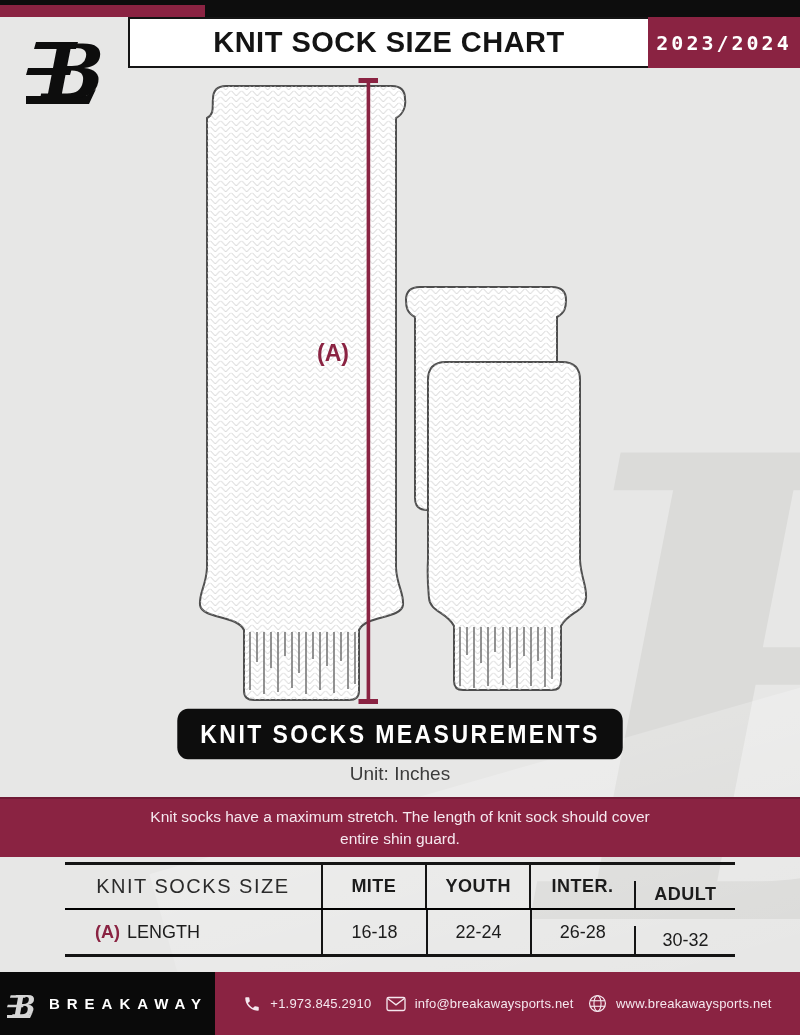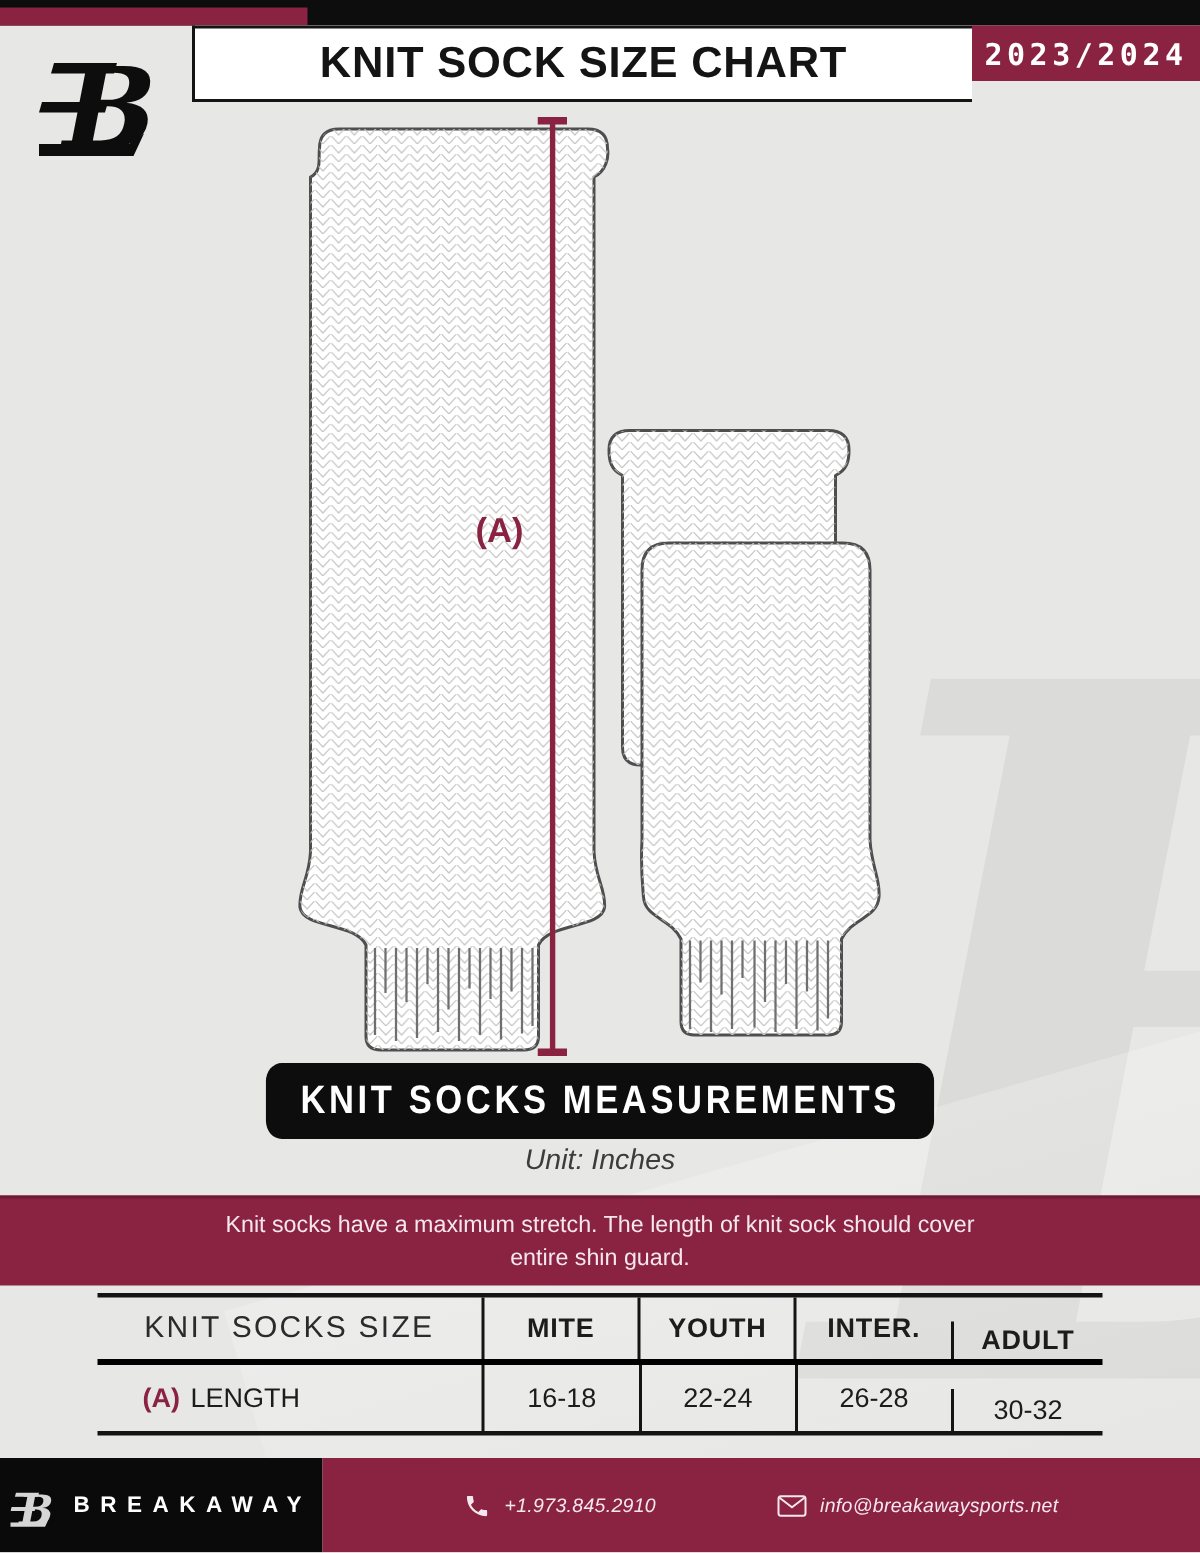--- a/index.html
+++ b/index.html
@@ -19,21 +19,21 @@
   .topbar { position:absolute; left:0; top:0; width:800px; height:17px; background:#0d0d0d; z-index:3; }
   .topbar-stripe { position:absolute; left:0; top:5px; width:205px; height:12px; background:#8a2342; }
 
   .logo { position:absolute; left:26px; top:22px; width:82px; height:88px; z-index:3; }
 
   .title-box { position:absolute; left:128px; top:17px; width:520px; height:51px; z-index:3;
     background:#ffffff; border:2px solid #141414; border-right:none;
     display:flex; align-items:center; justify-content:center; }
   .title-box span { font-size:29px; font-weight:800; letter-spacing:0.5px; color:#141414; }
 
-  .year-box { position:absolute; left:648px; top:17px; width:152px; height:37px; z-index:3;
+  .year-box { position:absolute; left:648px; top:17px; width:152px; height:51px; z-index:3;
     background:#8a2342; display:flex; align-items:center; justify-content:center; }
   .year-box span { font-family:"DejaVu Sans Mono", monospace; font-weight:bold;
     font-size:20px; letter-spacing:3px; color:#ffffff; }
 
   
   .socks { position:absolute; left:180px; top:70px; width:440px; height:645px; z-index:2; }
   .sock-base { fill:#ffffff; stroke:#4e4e4e; stroke-width:2; stroke-linejoin:round; }
   .sock-knit { fill:url(#knit); stroke:none; }
   .fringe { stroke:#6f6f6f; stroke-width:1.5; }
   .measure { fill:#8a2342; }
@@ -41,53 +41,53 @@
   .dim-label { position:absolute; left:305px; top:340px; width:56px; z-index:3;
     text-align:center; font-size:23px; font-weight:bold; color:#8a2342; }
 
   
   .measure-banner { position:absolute; left:0; top:711px; width:800px; text-align:center; z-index:3; }
   .measure-banner span { display:inline-block; background:#0d0d0d; color:#ffffff;
     border-radius:11px; padding:9px 24px; font-size:24px; font-weight:bold;
     letter-spacing:2.5px; transform:scale(0.96,1.1); }
 
   .unit { position:absolute; left:0; top:763px; width:800px; text-align:center; z-index:3;
-    font-style:italic; font-size:19px; color:#3c3c3c; }
+    font-size:19px; color:#3c3c3c; }
 
   
   .notice { position:absolute; left:0; top:797px; width:800px; height:60px; z-index:3;
     background:#8a2342; border-top:2px solid #701b36; color:#f5e7ee;
     display:flex; flex-direction:column; align-items:center; justify-content:center;
     font-size:15.5px; line-height:1.45; }
 
   
   .size-table { position:absolute; left:65px; top:862px; width:670px; z-index:3;
     border-top:3px solid #141414; border-bottom:3px solid #141414; }
   .trow { display:flex; }
-  .thead { height:45px; border-bottom:4px solid #000000; }
+  .thead { height:45px; border-bottom:2px solid #000000; }
   .tbody { height:44px; }
   .cell { display:flex; align-items:center; justify-content:center; color:#1c1c1c; }
   .c0 { width:265px; }
   .c1,.c2,.c3 { width:108px; border-left:2px solid #141414; }
   .c4 { width:105px; border-left:2px solid #141414;margin-top:16px; }
   .thead .c0 { font-size:20px; letter-spacing:1.5px; color:#2b2b2b; font-weight:400; }
   .thead .c1,.thead .c2,.thead .c3,.thead .c4 { font-size:18px; font-weight:bold; letter-spacing:0.5px; }
   .tbody .cell { font-size:18px; }
   .tbody .c0 { justify-content:flex-start; padding-left:30px; }
   .prefix { color:#8a2342; font-weight:bold; margin-right:7px; }
 
   
   .footer { position:absolute; left:0; top:972px; width:800px; height:63px; z-index:4; display:flex; }
   .footer-left { width:215px; height:100%; background:#0a0a0a; display:flex;
     align-items:center; justify-content:center; }
   .footer-logo { width:30px; height:34px; margin-right:12px; }
   .brand { color:#ffffff; font-weight:bold; font-size:15px; letter-spacing:7px; }
   .footer-right { flex:1; height:100%; background:#8a2342; display:flex;
     align-items:center; justify-content:space-evenly; padding:0 14px; }
-  .contact { display:flex; align-items:center; gap:9px; color:#f5e7ee; font-size:13px; letter-spacing:0.2px;font-style:italic; }
+  .contact { display:flex; align-items:center; gap:9px; color:#f5e7ee; font-size:13px; letter-spacing:0.2px; }
   .contact svg { display:block; }
 </style>
 </head>
 <body>
 
 <div class="page">
 
   <div class="watermark">B</div>
   <div class="swirl"></div>
 
@@ -245,16 +245,25 @@
         </svg>
         <span>+1.973.845.2910</span>
       </div>
       <div class="contact">
         <svg width="20" height="16" viewBox="0 0 24 18">
           <rect x="1.2" y="1.2" width="21.6" height="15.6" rx="2" fill="none" stroke="#f5e7ee" stroke-width="1.6"></rect>
           <path d="M2 2.4 L12 10 L22 2.4" fill="none" stroke="#f5e7ee" stroke-width="1.6"></path>
         </svg>
         <span>info@breakawaysports.net</span>
       </div>
+      <div class="contact">
+        <svg width="19" height="19" viewBox="0 0 24 24">
+          <circle cx="12" cy="12" r="10" fill="none" stroke="#f5e7ee" stroke-width="1.6"></circle>
+          <ellipse cx="12" cy="12" rx="4.5" ry="10" fill="none" stroke="#f5e7ee" stroke-width="1.4"></ellipse>
+          <line x1="2.5" y1="8.5" x2="21.5" y2="8.5" stroke="#f5e7ee" stroke-width="1.4"></line>
+          <line x1="2.5" y1="15.5" x2="21.5" y2="15.5" stroke="#f5e7ee" stroke-width="1.4"></line>
+        </svg>
+        <span>www.breakawaysports.net</span>
+      </div>
     </div>
   </div>
 
 </div>
 
 </body></html>

